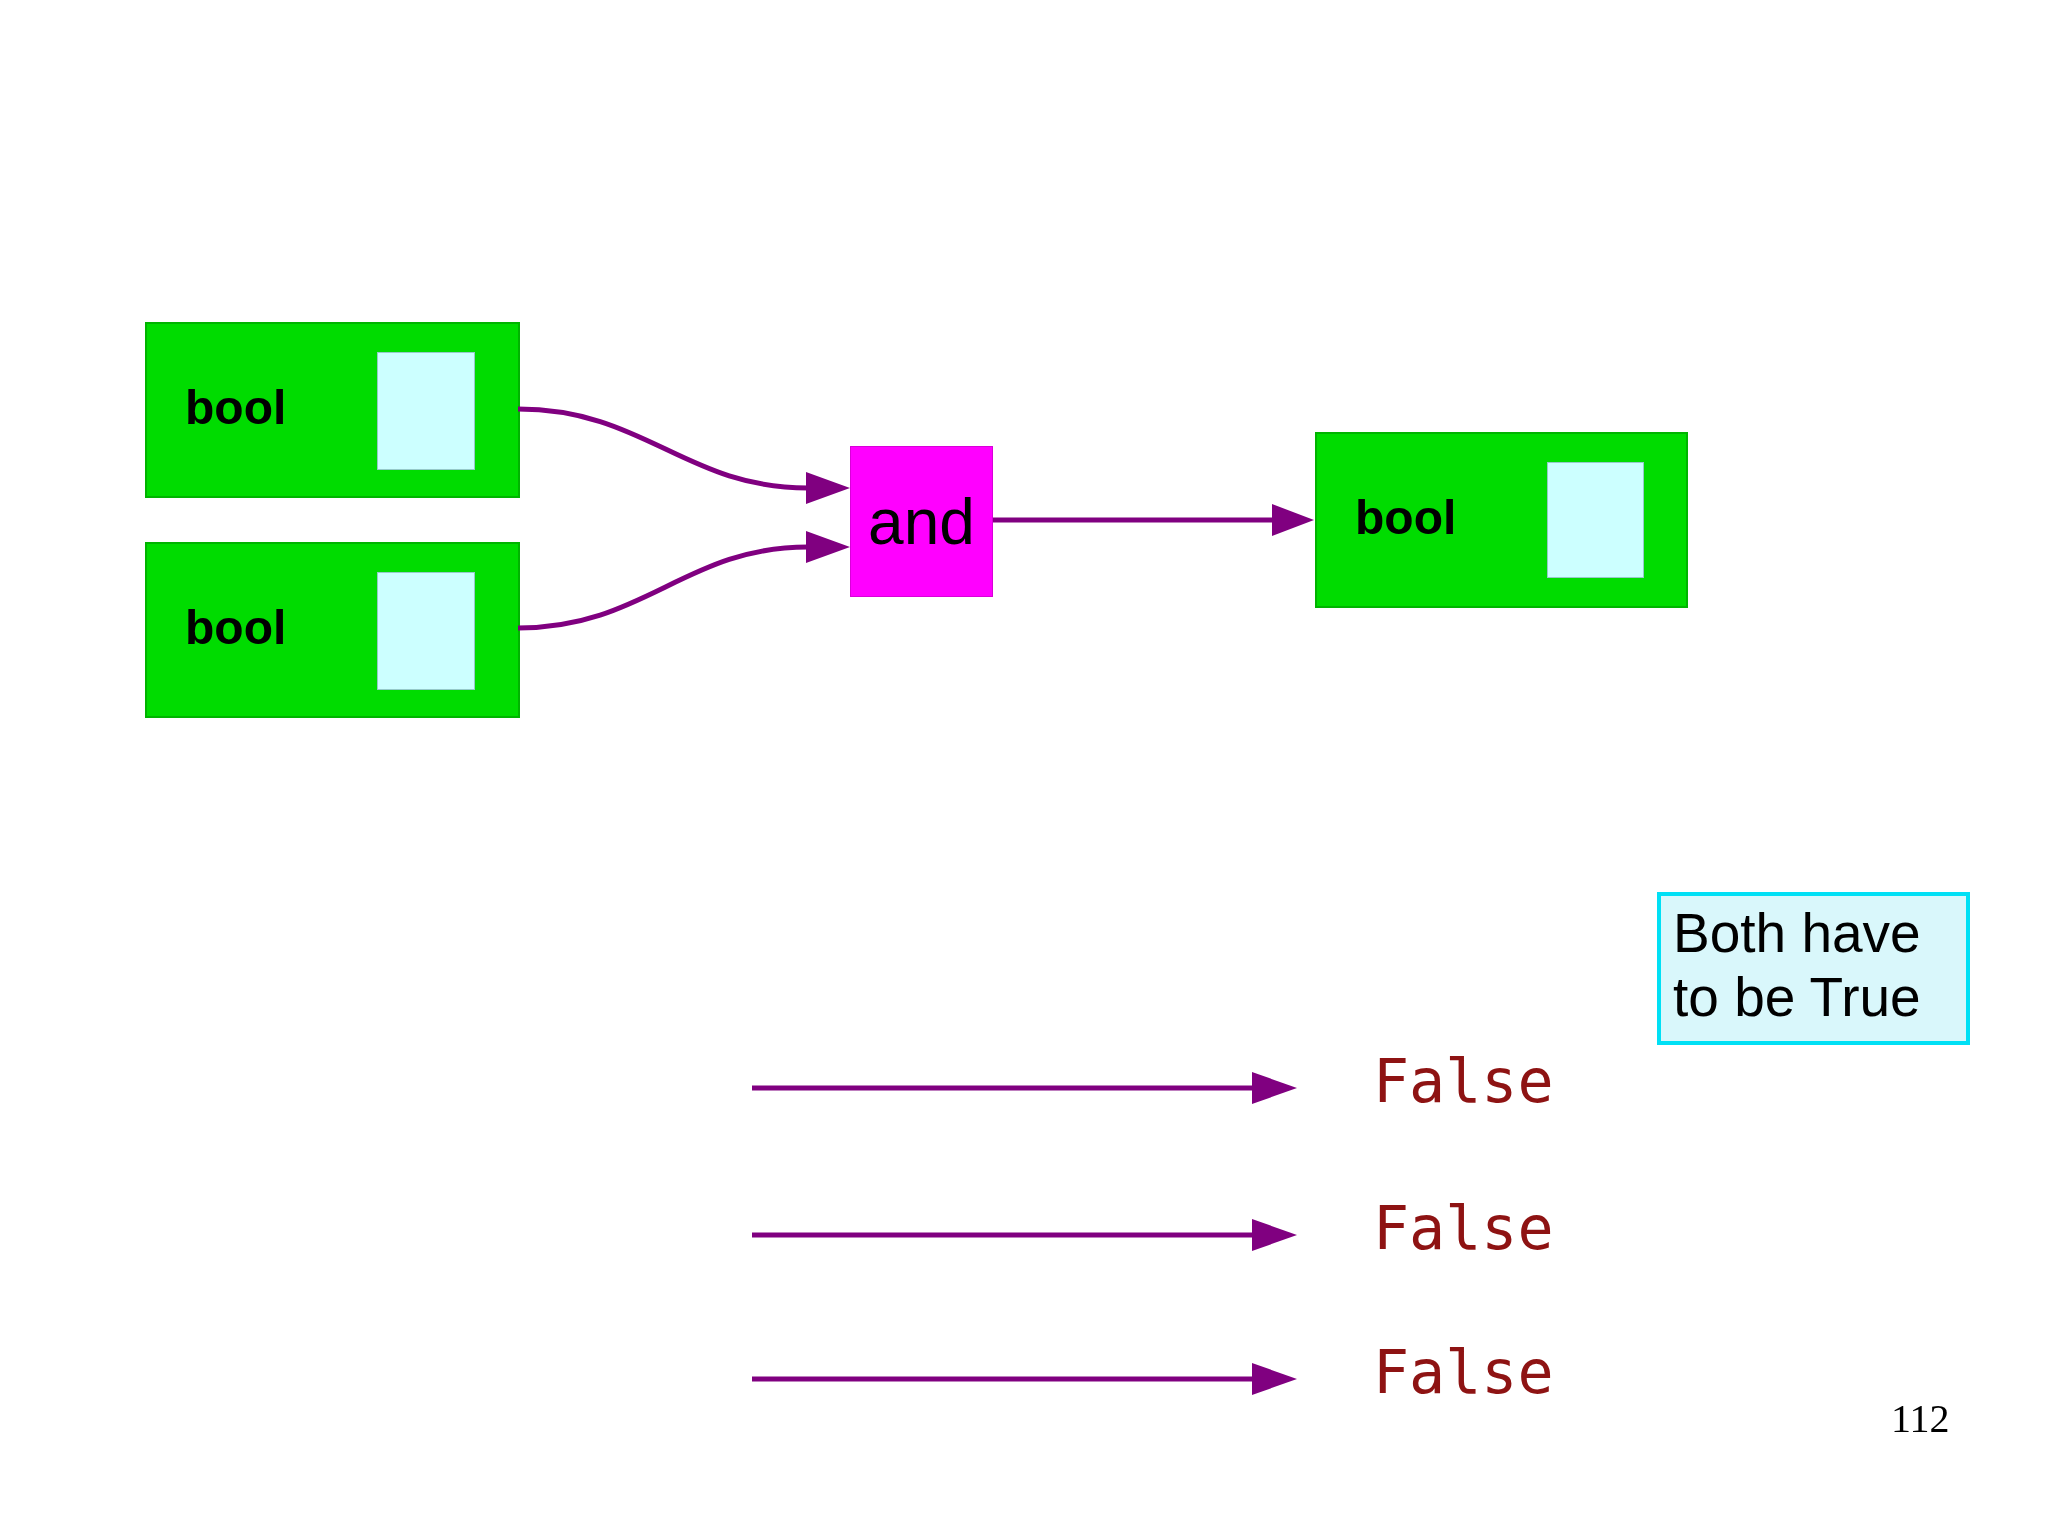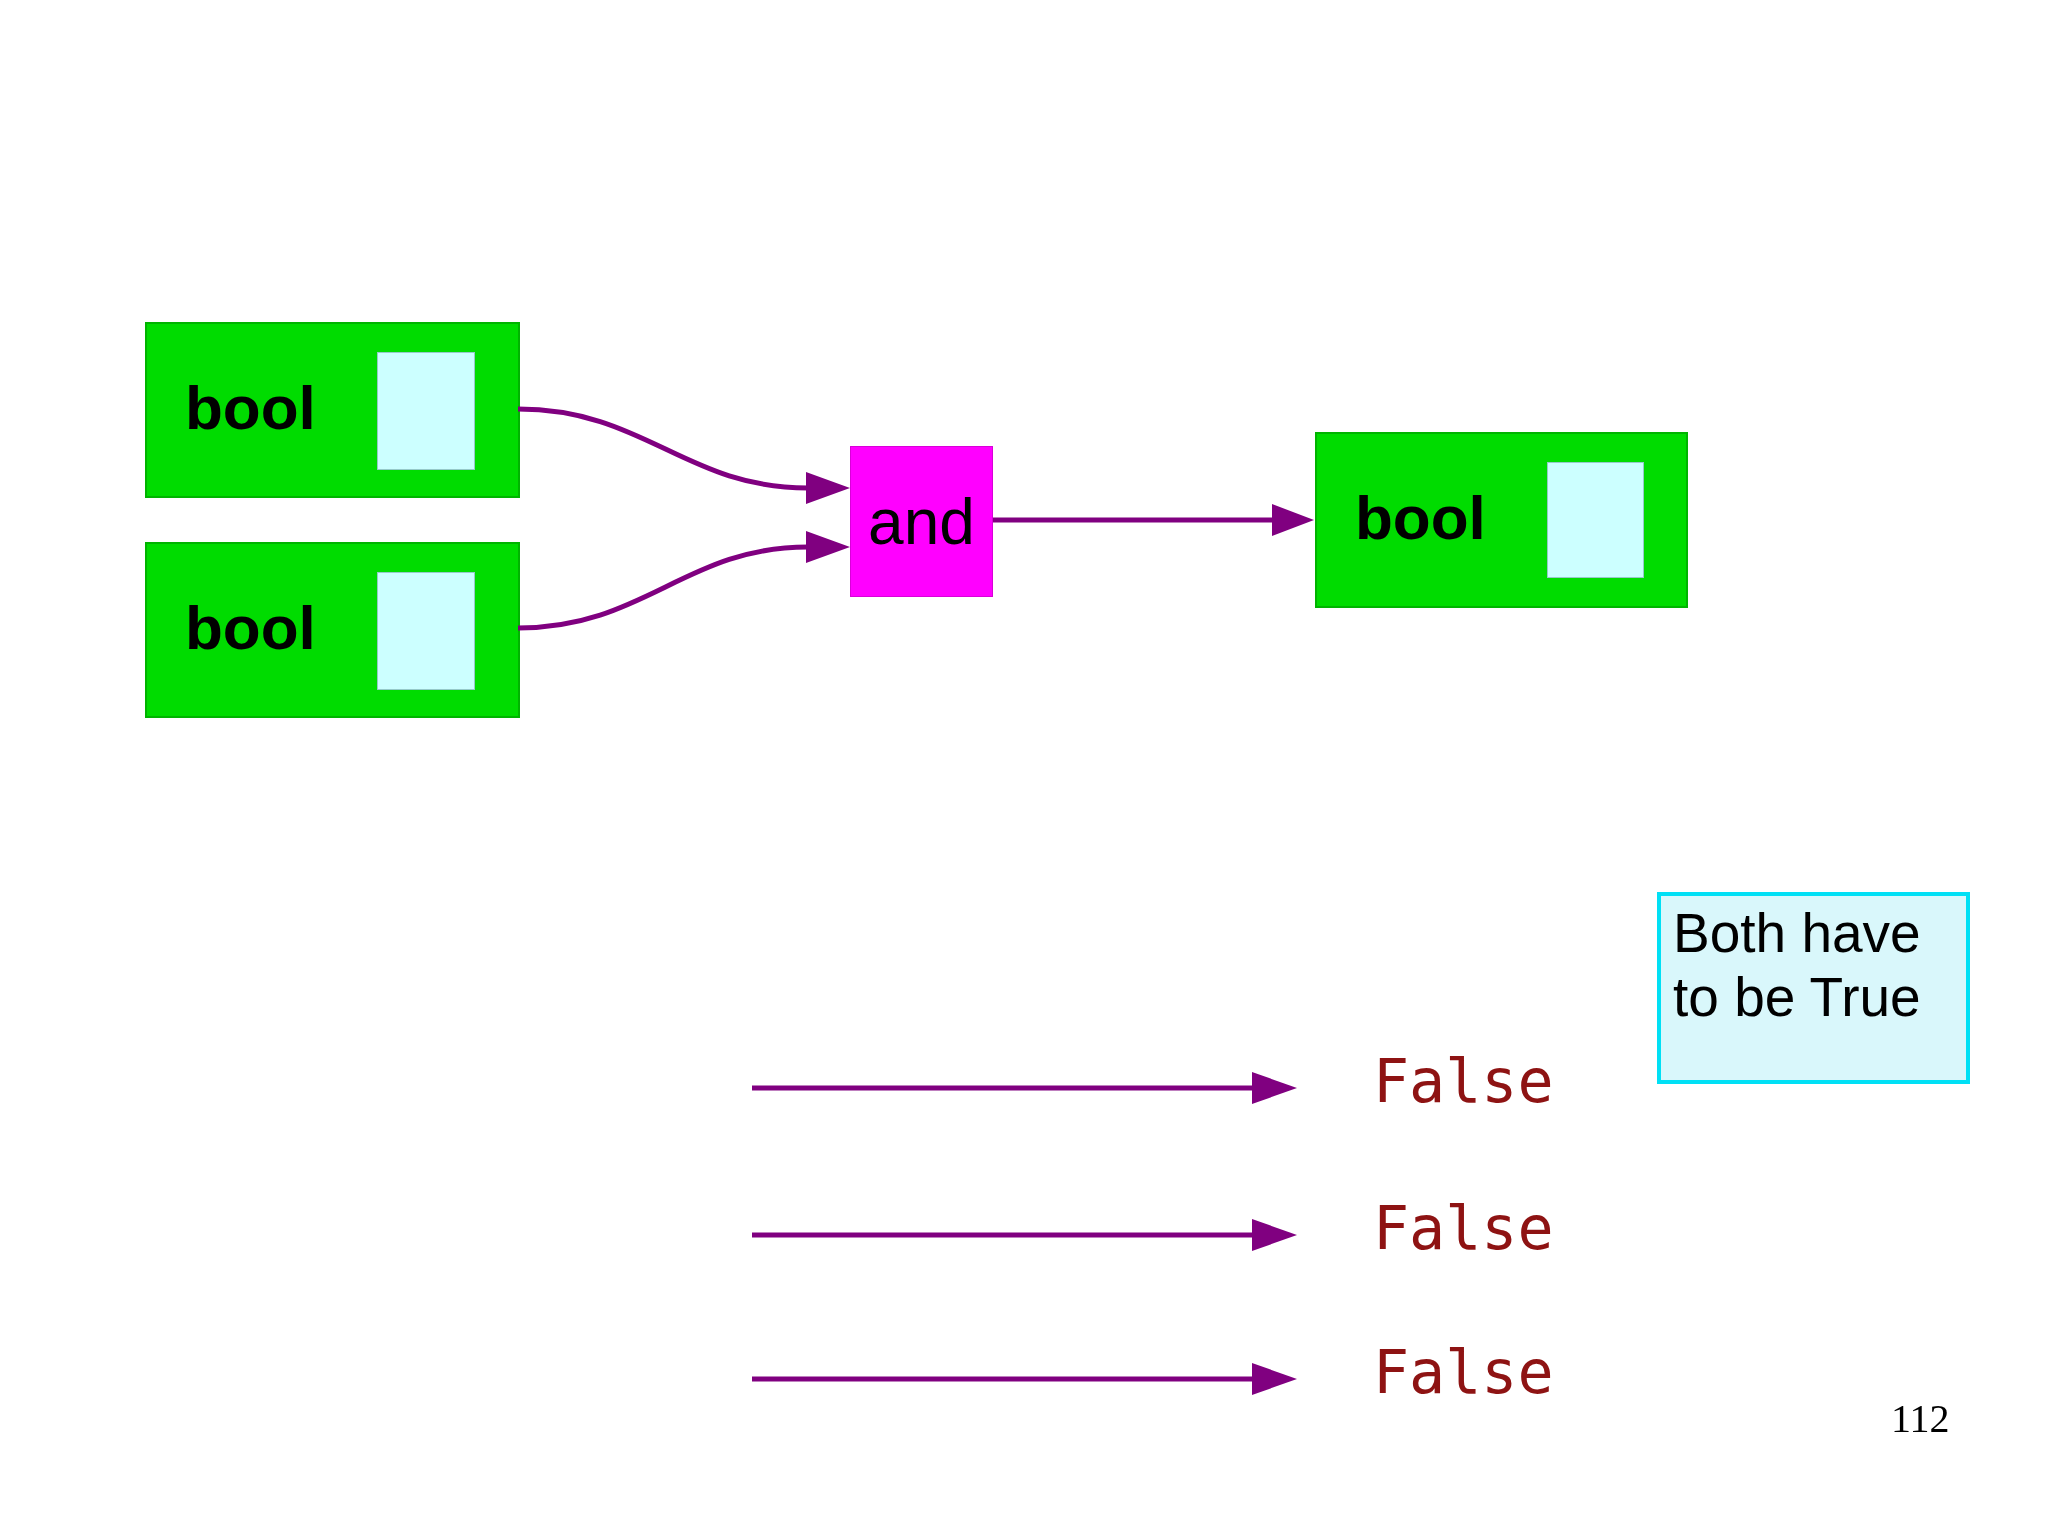--- a/index.html
+++ b/index.html
@@ -40,21 +40,21 @@
     box-sizing: border-box;
   }
   .box-in1 { left: 145px; top: 322px; width: 375px; height: 176px; }
   .box-in2 { left: 145px; top: 542px; width: 375px; height: 176px; }
   .box-out { left: 1315px; top: 432px; width: 373px; height: 176px; }
   .bool-label {
     position: absolute;
     left: 38px;
     top: 50%;
     transform: translateY(-54%);
-    font-size: 62px;
+    font-size: 48px;
     font-weight: bold;
     color: #000000;
   }
   .value-slot {
     position: absolute;
     left: 230px;
     top: 28px;
     width: 98px;
     height: 118px;
     background: var(--value-slot);
@@ -130,21 +130,21 @@
     font-size: 60px;
     white-space: pre;
   }
 
   
   .note-box {
     position: absolute;
     left: 1657px;
     top: 892px;
     width: 313px;
-    height: 192px;
+    height: 153px;
     background: var(--note-bg);
     border: 4px solid var(--note-border);
     box-sizing: border-box;
     font-size: 55px;
     line-height: 64px;
     color: #000000;
     padding: 5px 0 0 12px;
     white-space: pre-line;
   }
 

